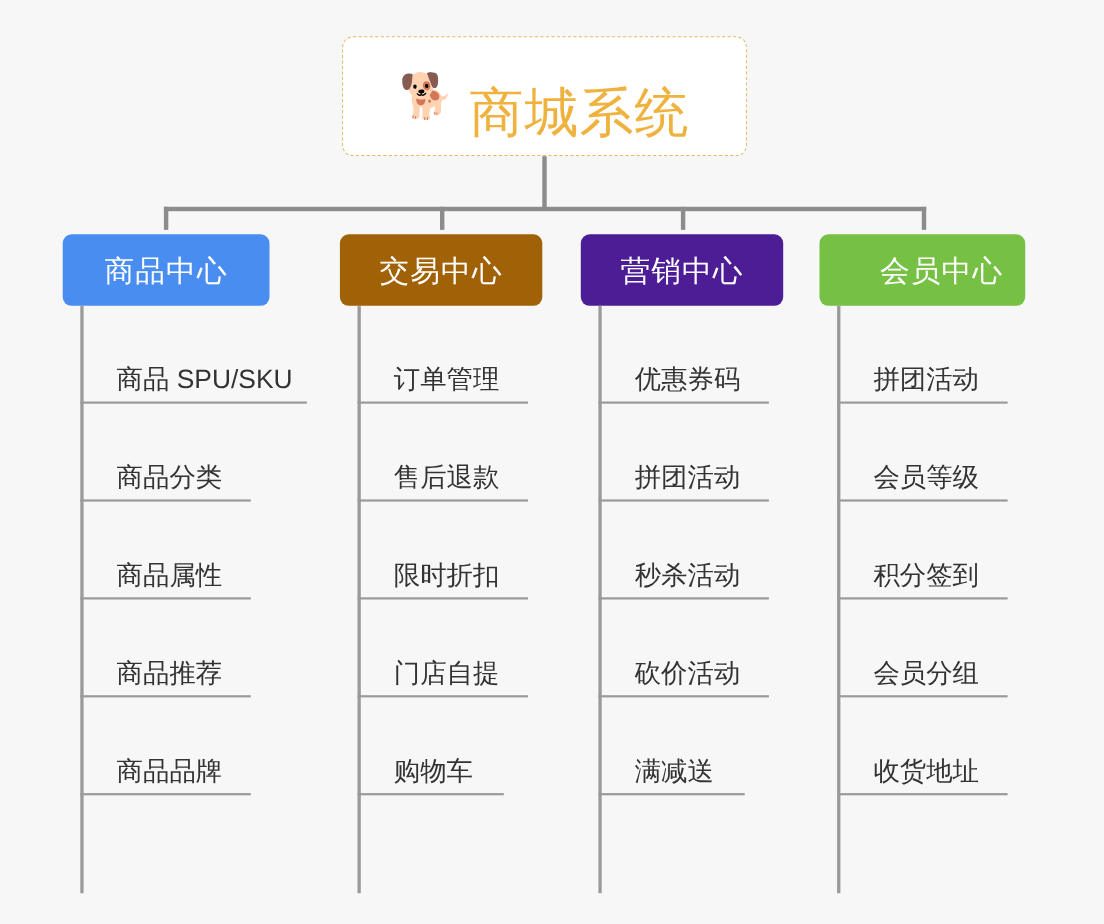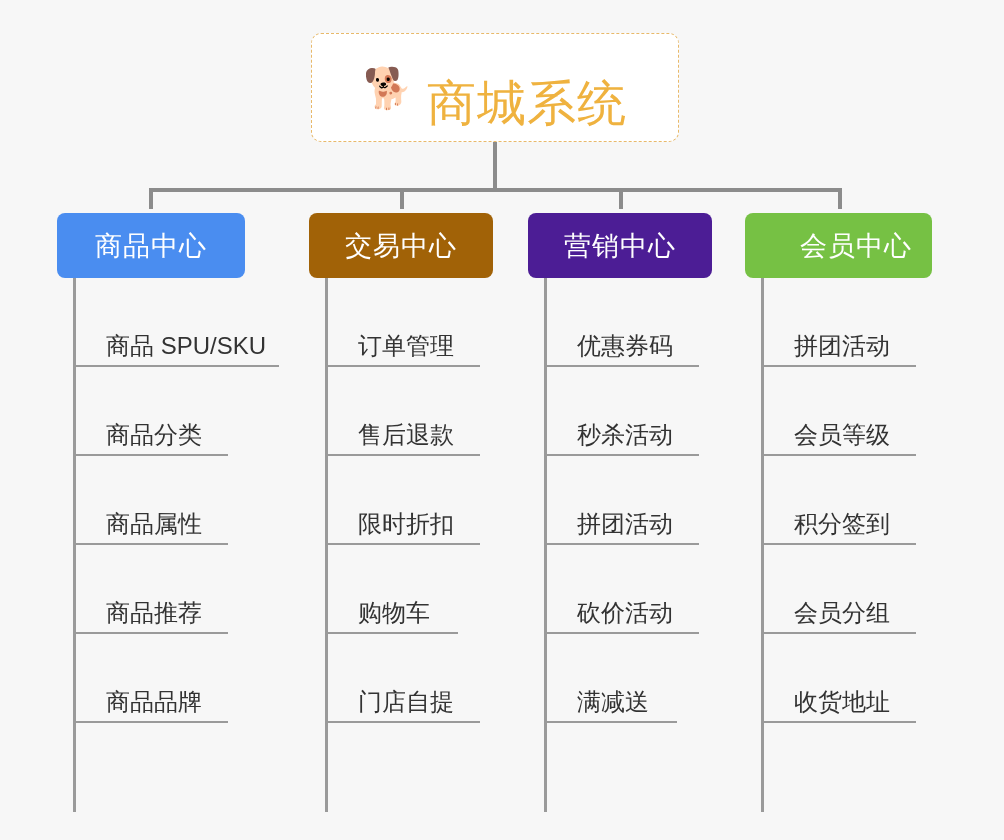--- a/index.html
+++ b/index.html
@@ -172,46 +172,46 @@
       </div>
       <div class="item">
         <span class="item-label">售后退款</span>
         <span class="item-rule" style="width:155px;"></span>
       </div>
       <div class="item">
         <span class="item-label">限时折扣</span>
         <span class="item-rule" style="width:155px;"></span>
       </div>
       <div class="item">
+        <span class="item-label">门店自提</span>
+        <span class="item-rule" style="width:155px;"></span>
+      </div>
+      <div class="item">
         <span class="item-label">购物车</span>
         <span class="item-rule" style="width:133px;"></span>
-      </div>
-      <div class="item">
-        <span class="item-label">门店自提</span>
-        <span class="item-rule" style="width:155px;"></span>
       </div>
     </div>
   </div>
 
   <div class="column" style="left:528px; width:184px;">
     <div class="cat-header" style="width: 184px; background: #4c1d95; color: rgb(255, 255, 255);">
       <span>营销中心</span>
     </div>
     <div class="items">
       <div class="spine" style="height:534px;"></div>
       <div class="item">
         <span class="item-label">优惠券码</span>
         <span class="item-rule" style="width:155px;"></span>
       </div>
       <div class="item">
+        <span class="item-label">拼团活动</span>
+        <span class="item-rule" style="width:155px;"></span>
+      </div>
+      <div class="item">
         <span class="item-label">秒杀活动</span>
-        <span class="item-rule" style="width:155px;"></span>
-      </div>
-      <div class="item">
-        <span class="item-label">拼团活动</span>
         <span class="item-rule" style="width:155px;"></span>
       </div>
       <div class="item">
         <span class="item-label">砍价活动</span>
         <span class="item-rule" style="width:155px;"></span>
       </div>
       <div class="item">
         <span class="item-label">满减送</span>
         <span class="item-rule" style="width:133px;"></span>
       </div>

